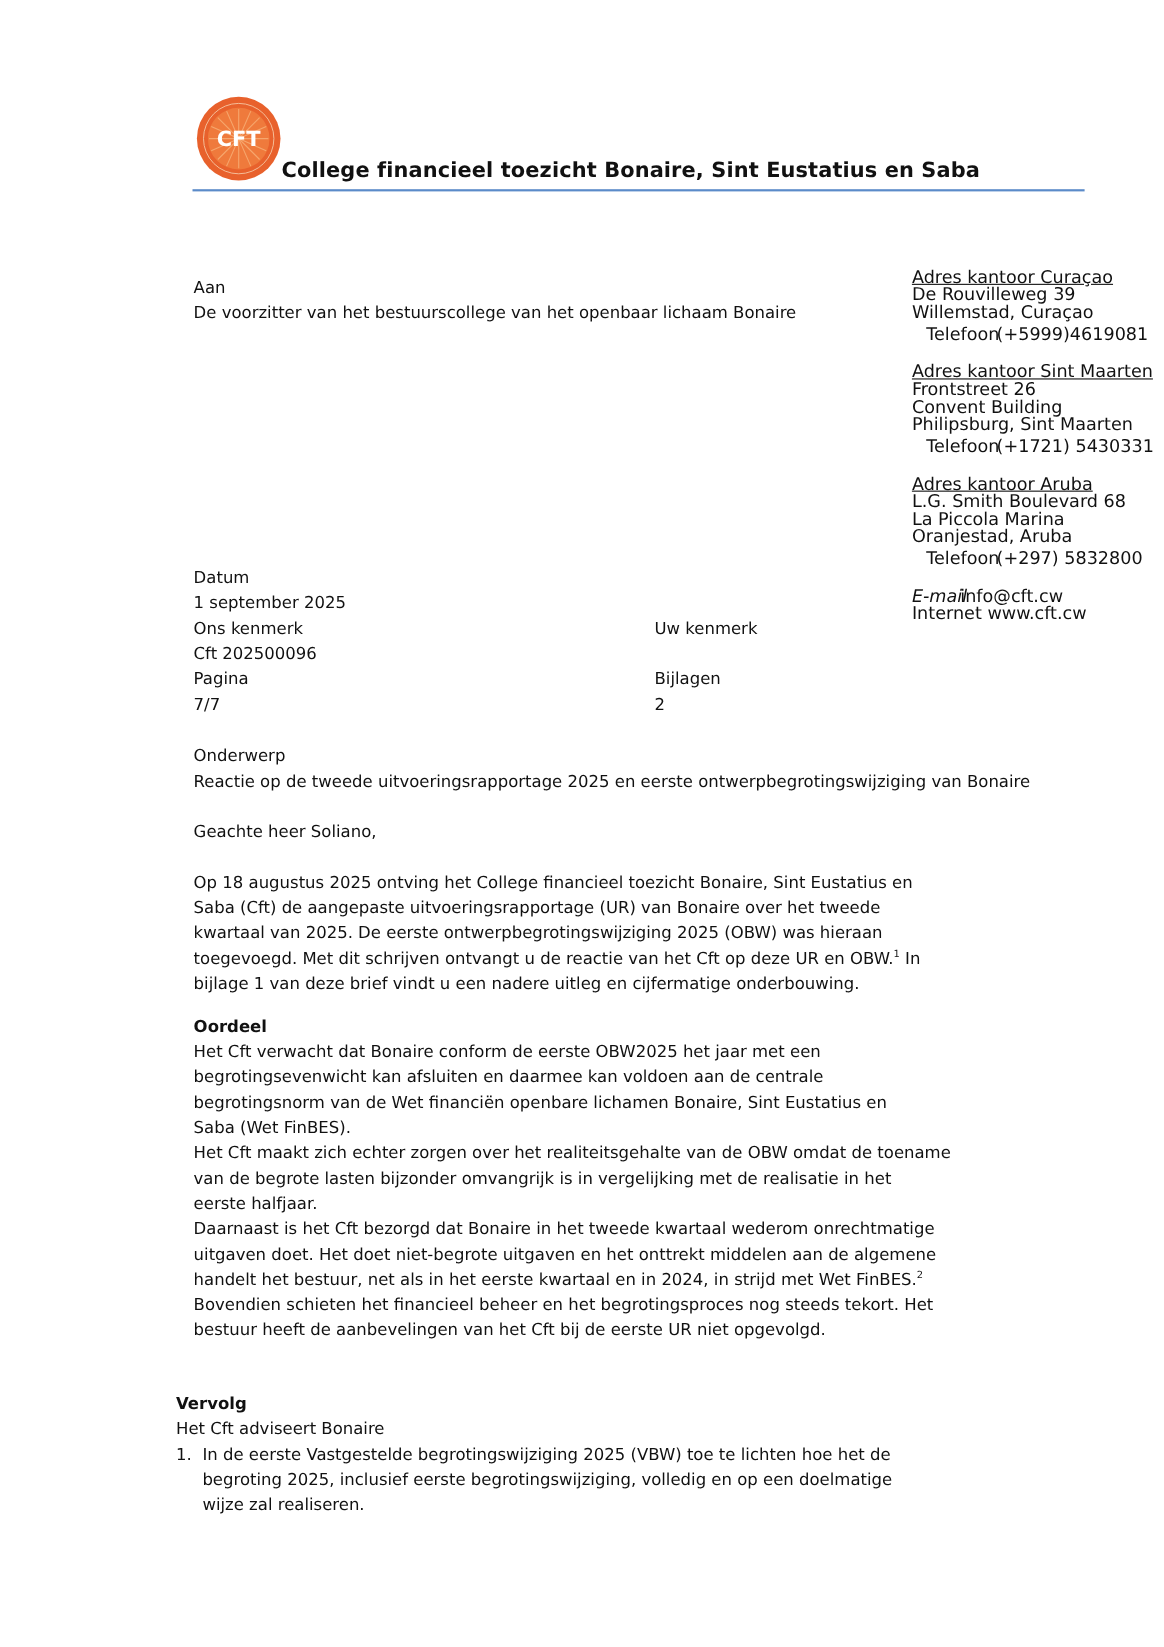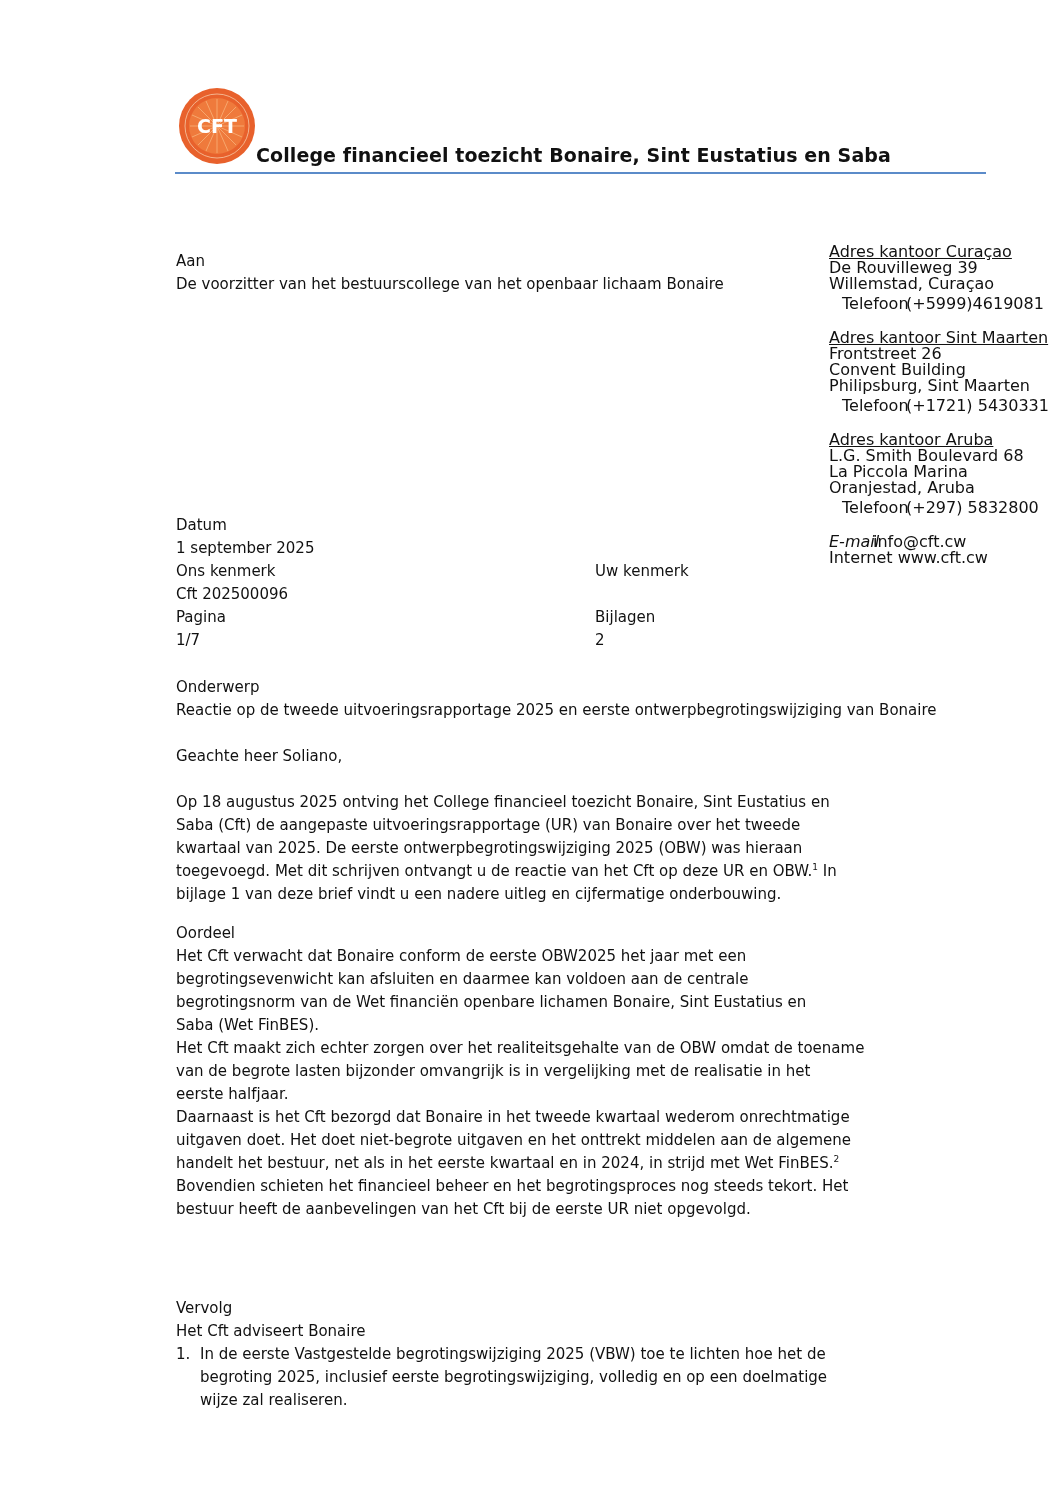--- a/index.html
+++ b/index.html
@@ -20,22 +20,22 @@
   
   .txt { font-size: 15px; line-height: 23px; white-space: nowrap; }
   .recipient { left: 176px; top: 250px; }
   .meta-left { left: 176px; top: 514px; }
   .meta-right { left: 583px; top: 560px; margin-left: 12px; }
   .meta-right .gap { height: 23px; }
   .subject { left: 176px; top: 676px; }
   .salutation { left: 176px; top: 745px; }
   .para1 { left: 176px; top: 791px; }
   .oordeel { left: 176px; top: 922px; }
-  .vervolg { left: 176px; top: 1265px; margin-top: 32px; }
-  .heading { font-weight: normal; }
+  .vervolg { left: 160px; top: 1265px; }
+  .heading { font-weight: bold; }
   sup { font-size: 9px; line-height: 0; vertical-align: 6px; }
   ol.advice { margin: 0; padding: 0; list-style: none; }
   ol.advice li { position: relative; padding-left: 24px; white-space: normal; width: 690px; }
   ol.advice li .num { position: absolute; left: 0; top: 0; }
   
   .sidebar { left: 829px; top: 244px; font-size: 16px; line-height: 16px; white-space: nowrap; }
   .sidebar .u { text-decoration: underline; }
   .sidebar .tel { margin-top: 4px; margin-left: 13px; }
   .sidebar .tel .lbl { display: inline-block; width: 64px; }
   .sidebar .block { margin-bottom: 18px; }
@@ -96,21 +96,21 @@
     <div><span>Internet</span> <span>www.cft.cw</span></div>
   </div>
 </div>
 
 <div class="abs txt meta-left">
   <div>Datum</div>
   <div>1 september 2025</div>
   <div>Ons kenmerk</div>
   <div>Cft 202500096</div>
   <div>Pagina</div>
-  <div>1/7</div>
+  <div>7/7</div>
 </div>
 <div class="abs txt meta-right">
   <div>Uw kenmerk</div>
   <div class="gap"></div>
   <div>Bijlagen</div>
   <div>2</div>
 </div>
 
 <div class="abs txt subject">
   <div>Onderwerp</div>

